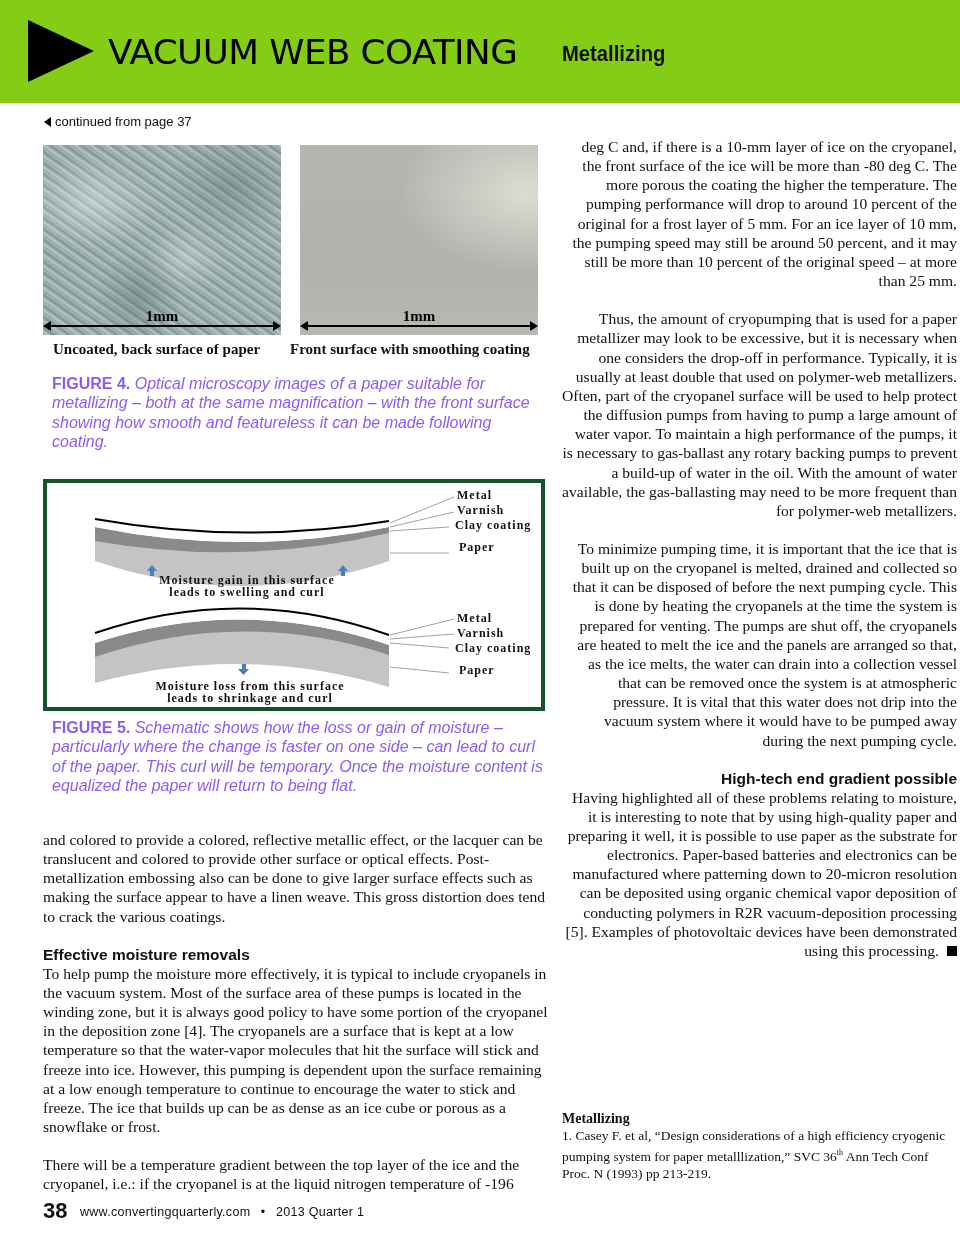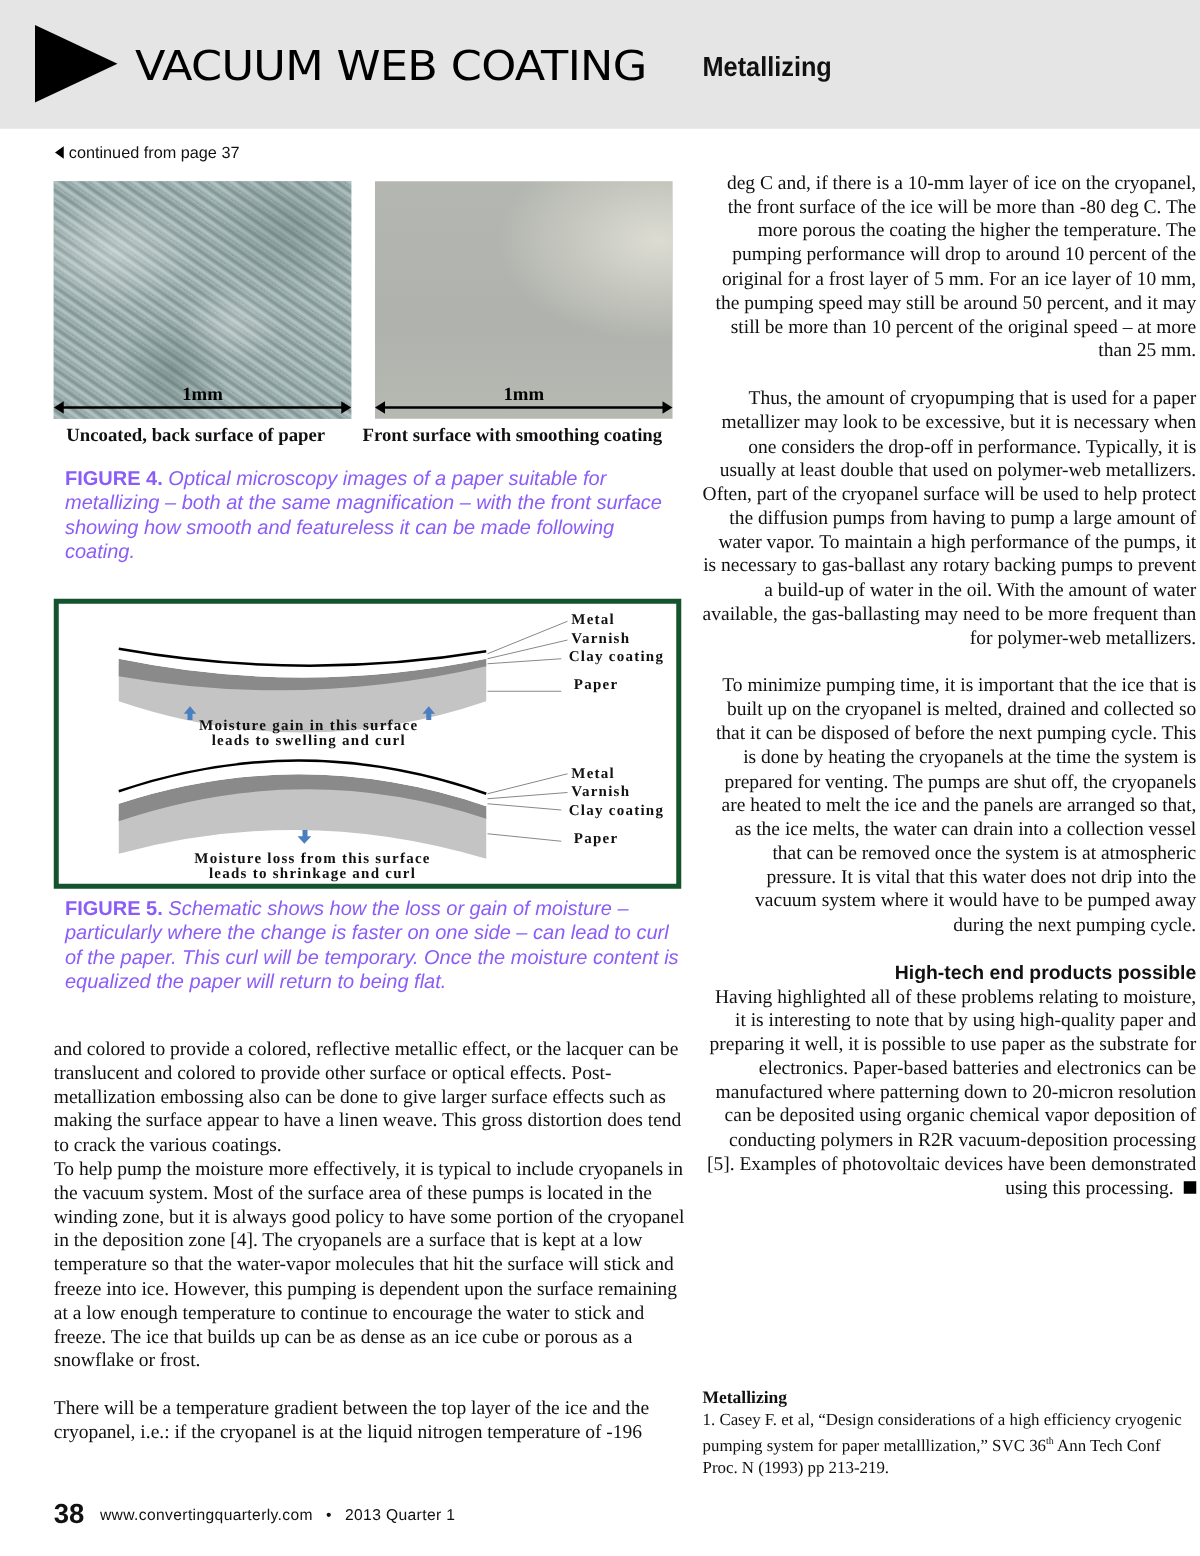--- a/index.html
+++ b/index.html
@@ -1,17 +1,17 @@
 <!DOCTYPE html>
 <html><head>
 <meta charset="utf-8">
 <style>
   html, body { margin: 0; padding: 0; background: #ffffff; }
   body { width: 960px; height: 1245px; position: relative; overflow: hidden; color: #1a1a1a; }
-  .header { position: absolute; left: 0; top: 0; width: 960px; height: 103px; background: #e5e5e5; }
+  .header { position: absolute; left: 0; top: 0; width: 960px; height: 103px; background: #84cc16; }
   .header .tri { position: absolute; left: 28px; top: 20px; width: 0; height: 0;
     border-top: 31px solid transparent; border-bottom: 31px solid transparent; border-left: 66px solid #000; }
   .header .brand { position: absolute; left: 108px; top: 36px; font-family: "DejaVu Sans", sans-serif;
     font-size: 33px; letter-spacing: -0.5px; color: #000; font-weight: normal; transform: scaleX(1.08); transform-origin: left; line-height: 1; }
   .header .section { position: absolute; left: 562px; top: 43px; font-family: "Liberation Sans", sans-serif;
     font-weight: bold; font-size: 22px; color: #111; transform: scaleX(0.92); transform-origin: left; line-height: 1; }
   .continued { position: absolute; left: 44px; top: 114px; font-family: "Liberation Sans", sans-serif; font-size: 13px; color: #111; }
   .continued .arr { display: inline-block; width: 0; height: 0; border-top: 5px solid transparent; border-bottom: 5px solid transparent;
     border-right: 7px solid #000; margin-right: 4px; vertical-align: -1px; }
 
@@ -130,29 +130,30 @@
     </g>
   </svg>
 </div>
 
 <div class="caption cap5">
   <b>FIGURE 5.</b> <span>Schematic shows how the loss or gain of moisture – particularly where the change is faster on one side – can lead to curl of the paper. This curl will be temporary. Once the moisture content is equalized the paper will return to being flat.</span>
 </div>
 
 <div class="col leftcol" style="top:830px;">
   <p>and colored to provide a colored, reflective metallic effect, or the lacquer can be translucent and colored to provide other surface or optical effects. Post-metallization embossing also can be done to give larger surface effects such as making the surface appear to have a linen weave. This gross distortion does tend to crack the various coatings.</p>
+  <h3 style="margin-top:19px;">Effective moisture removals</h3>
   <p>To help pump the moisture more effectively, it is typical to include cryopanels in the vacuum system. Most of the surface area of these pumps is located in the winding zone, but it is always good policy to have some portion of the cryopanel in the deposition zone [4]. The cryopanels are a surface that is kept at a low temperature so that the water-vapor molecules that hit the surface will stick and freeze into ice. However, this pumping is dependent upon the surface remaining at a low enough temperature to continue to encourage the water to stick and freeze. The ice that builds up can be as dense as an ice cube or porous as a snowflake or frost.</p>
   <p style="margin-top:19px;">There will be a temperature gradient between the top layer of the ice and the cryopanel, i.e.: if the cryopanel is at the liquid nitrogen temperature of -196</p>
 </div>
 
 <div class="col rightcol" style="top:137px;">
   <p>deg C and, if there is a 10-mm layer of ice on the cryopanel, the front surface of the ice will be more than -80 deg C. The more porous the coating the higher the temperature. The pumping performance will drop to around 10 percent of the original for a frost layer of 5 mm. For an ice layer of 10 mm, the pumping speed may still be around 50 percent, and it may still be more than 10 percent of the original speed – at more than 25 mm.</p>
   <p style="margin-top:19px;">Thus, the amount of cryopumping that is used for a paper metallizer may look to be excessive, but it is necessary when one considers the drop-off in performance. Typically, it is usually at least double that used on polymer-web metallizers. Often, part of the cryopanel surface will be used to help protect the diffusion pumps from having to pump a large amount of water vapor. To maintain a high performance of the pumps, it is necessary to gas-ballast any rotary backing pumps to prevent a build-up of water in the oil. With the amount of water available, the gas-ballasting may need to be more frequent than for polymer-web metallizers.</p>
   <p style="margin-top:19px;">To minimize pumping time, it is important that the ice that is built up on the cryopanel is melted, drained and collected so that it can be disposed of before the next pumping cycle. This is done by heating the cryopanels at the time the system is prepared for venting. The pumps are shut off, the cryopanels are heated to melt the ice and the panels are arranged so that, as the ice melts, the water can drain into a collection vessel that can be removed once the system is at atmospheric pressure. It is vital that this water does not drip into the vacuum system where it would have to be pumped away during the next pumping cycle.</p>
-  <h3 style="margin-top:19px;">High-tech end products possible</h3>
+  <h3 style="margin-top:19px;">High-tech end gradient possible</h3>
   <p><span>Having highlighted all of these problems relating to moisture, it is interesting to note that by using high-quality paper and preparing it well, it is possible to use paper as the substrate for electronics. Paper-based batteries and electronics can be manufactured where patterning down to 20-micron resolution can be deposited using organic chemical vapor deposition of conducting polymers in R2R vacuum-deposition processing [5]. Examples of photovoltaic devices have been demonstrated using this processing.</span><span class="endmark"></span></p>
 </div>
 
 <div class="refs">
   <h4>Metallizing</h4>
   <div><span>1. Casey F. et al, “Design considerations of a high efficiency cryogenic pumping system for paper metalllization,” SVC 36</span><sup>th</sup><span> Ann Tech Conf Proc. N (1993) pp 213-219.</span></div>
 </div>
 
 <div class="footer">
   <span class="pg">38</span>

